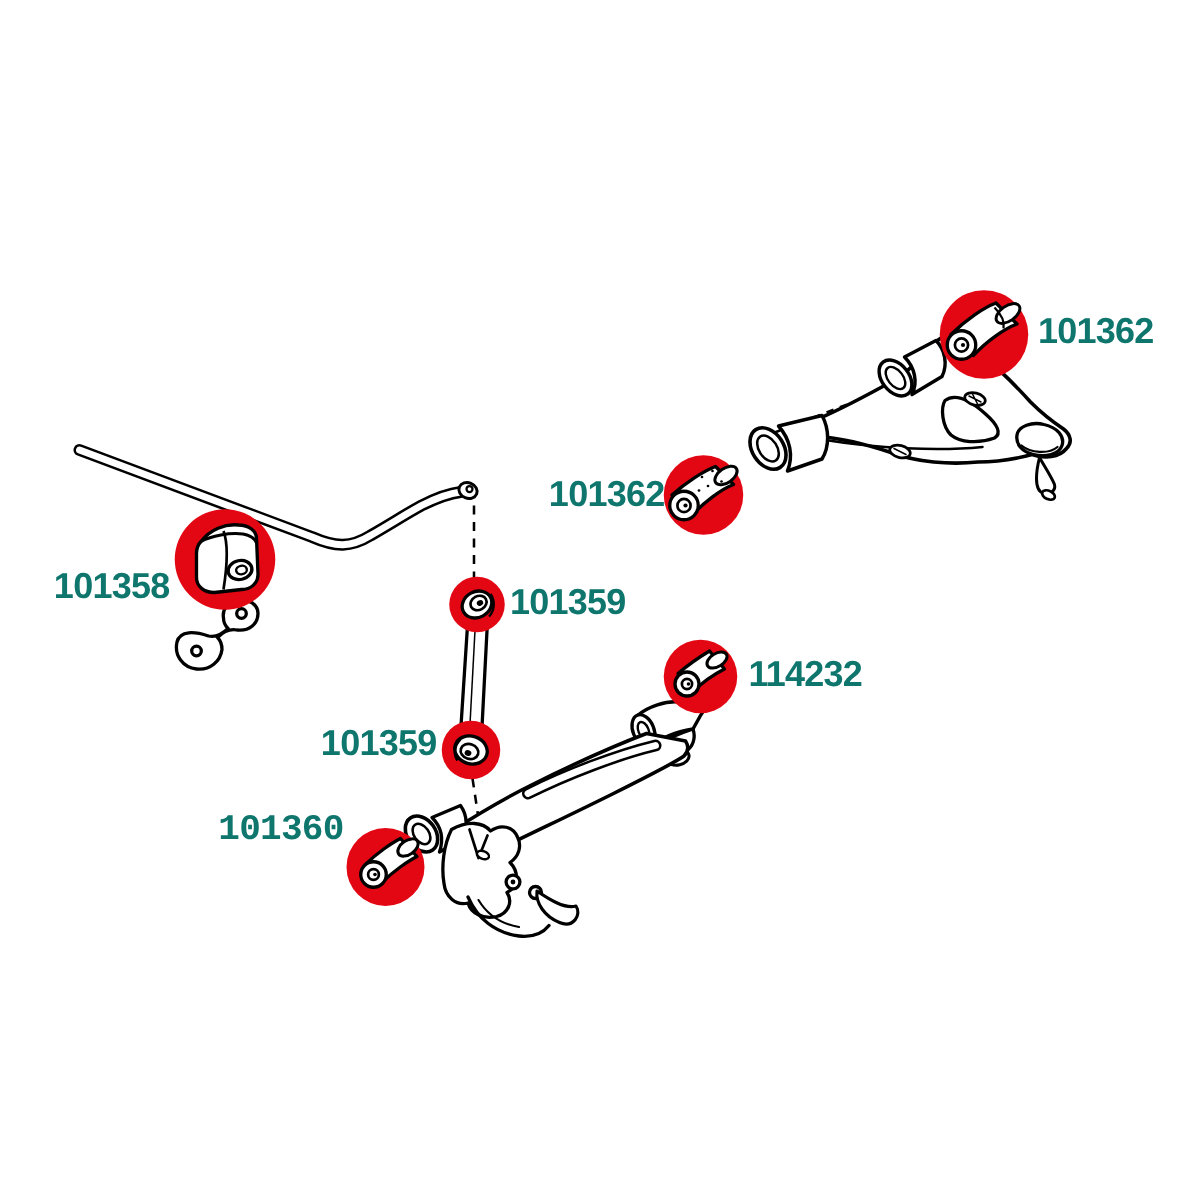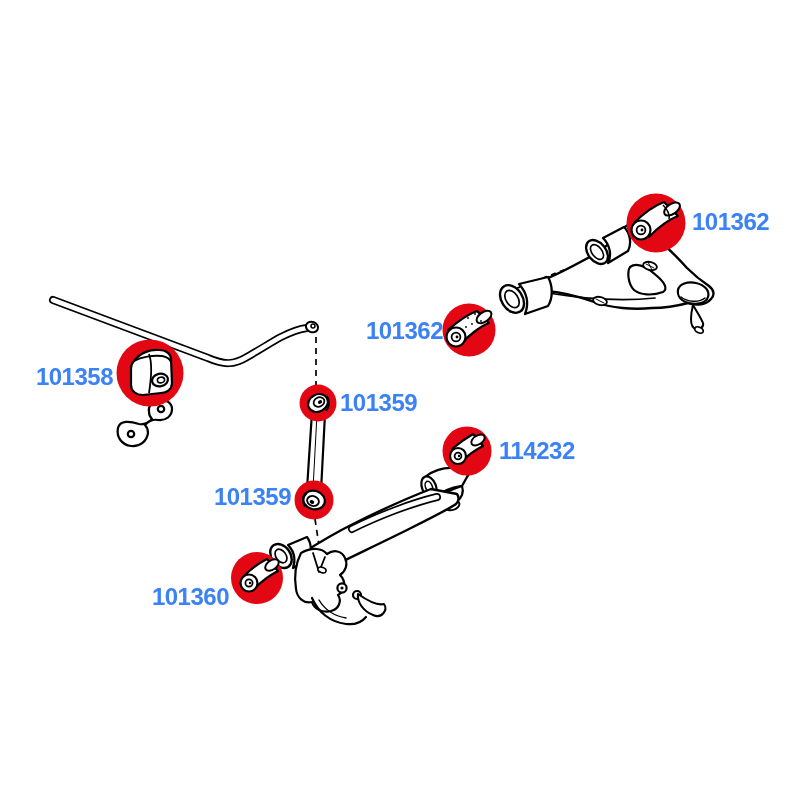--- a/index.html
+++ b/index.html
@@ -10,21 +10,21 @@
     position:relative;
     overflow:hidden;
   }
   .stage{position:absolute;left:0;top:0;width:800px;height:800px;}
   svg{position:absolute;left:0;top:0;}
   .part-label{
     position:absolute;
     font-weight:700;
     font-size:24px;
     line-height:1;
-    color:#3b82f6;
+    color:#0f766e;
     letter-spacing:-0.5px;
     white-space:nowrap;
     transform:translateY(-52%);
   }
 </style>
 </head>
 <body>
 
 <div class="stage">
 
@@ -181,21 +181,21 @@
       <circle cx="468" cy="318" r="0.9"></circle>
           <circle cx="475" cy="314" r="0.9"></circle>
       <circle cx="481" cy="321" r="0.9"></circle>
           <circle cx="472" cy="324" r="0.9"></circle>
       <circle cx="478" cy="329" r="0.9"></circle>
           <circle cx="466" cy="327" r="0.9"></circle>
     </g>
   </g>
 </svg>
 
-<div class="part-label" style="right:687px; top:377px;margin-left:41px;">101358</div>
+<div class="part-label" style="right:687px; top:392px;margin-left:41px;">101358</div>
 <div class="part-label" style="left:340px; top:403px;">101359</div>
 <div class="part-label" style="right:509px; top:497px;">101359</div>
-<div class="part-label" style="right:571px; top:597px;">101360</div>
+<div class="part-label" style="right:571px; top:555px;font-family:Liberation Mono, monospace;">101360</div>
 <div class="part-label" style="left:499px; top:451px;">114232</div>
 <div class="part-label" style="left:692px; top:222px;">101362</div>
 <div class="part-label" style="right:357px; top:331px;">101362</div>
 
 </div>
 
 </body></html>

